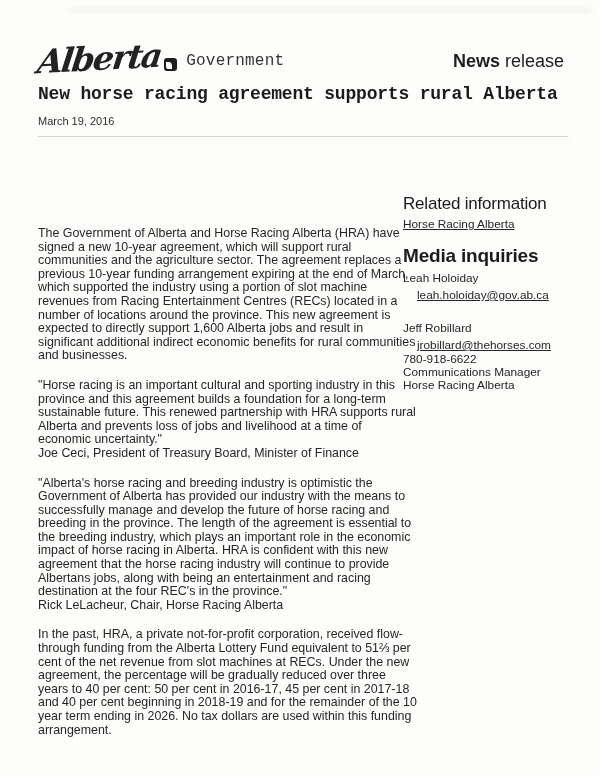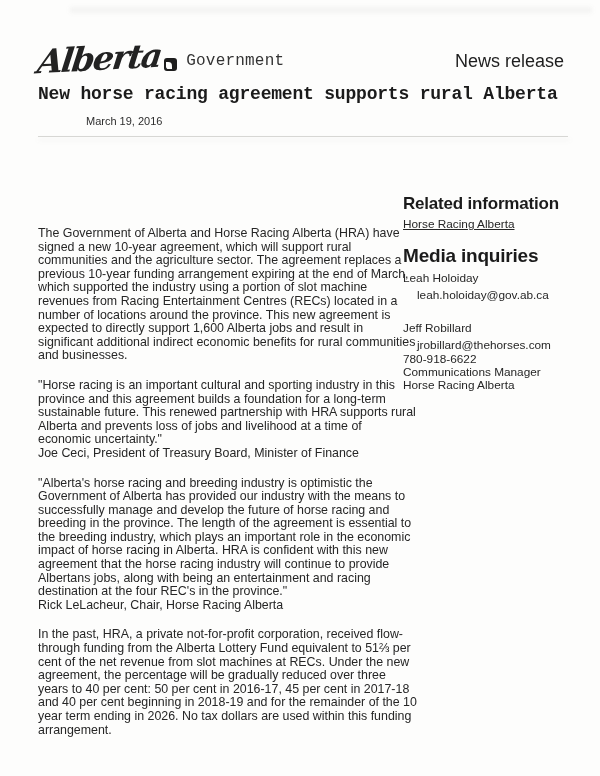--- a/index.html
+++ b/index.html
@@ -54,37 +54,36 @@
     border-radius: 0 60% 0 40%;
   }
   .logo-gov {
     font-size: 16px;
     color: #333;
     margin: 0 0 6px 9px;
     letter-spacing: 0.2px;
     font-family: Liberation Mono, monospace;
   }
   .news-release { font-size: 18px; color: #1e1e1e; padding-bottom: 4px; }
-  .news-release .nr-bold { font-weight: 400; }
+  .news-release .nr-bold { font-weight: 700; }
 
   .title {
     position: absolute;
     top: 84px; left: 38px; right: 34px;
     font-size: 18px;
     font-weight: 700;
     color: #1b1b1b;
     letter-spacing: -0.2px;
     font-family: Liberation Mono, monospace;
   }
   .date {
     position: absolute;
     top: 115px; left: 38px;
     font-size: 11px;
     color: #2e2e2e;
-    margin-left: 48px;
   }
   .rule {
     position: absolute;
     top: 136px; left: 38px; right: 32px;
     border-top: 1px solid #d7d7d4;
   }
 
   .intro {
     position: absolute;
     top: 149px; left: 38px;
@@ -108,21 +107,21 @@
     color: #262626;
   }
 
   .sidebar {
     position: absolute;
     top: 194px; left: 403px;
     width: 180px;
   }
   .sb-h1 {
     font-size: 17px;
-    font-weight: 700;
+    font-weight: 400;
     color: #1b1b1b;
     line-height: 20px;
     letter-spacing: -0.2px;
   }
   .sb-h2 {
     font-size: 19px;
     font-weight: 700;
     color: #1b1b1b;
     line-height: 22px;
     margin-top: 13px;
@@ -137,20 +136,21 @@
     text-decoration: underline;
     cursor: pointer;
   }
   .contact { margin-top: 5px; }
   .contact + .contact { margin-top: 19px; }
   .c-name { font-size: 11.8px; line-height: 13px; color: #262626; }
   .c-email {
     display: inline-block;
     font-size: 11.8px; line-height: 13px;
     color: #262626;
+    text-decoration: underline;
     cursor: pointer;
     padding-left: 14px;
   }
   .c-details {
     font-size: 11.8px; line-height: 13px;
     white-space: pre-wrap;
     color: #262626;
   }
 </style>
 </head>

